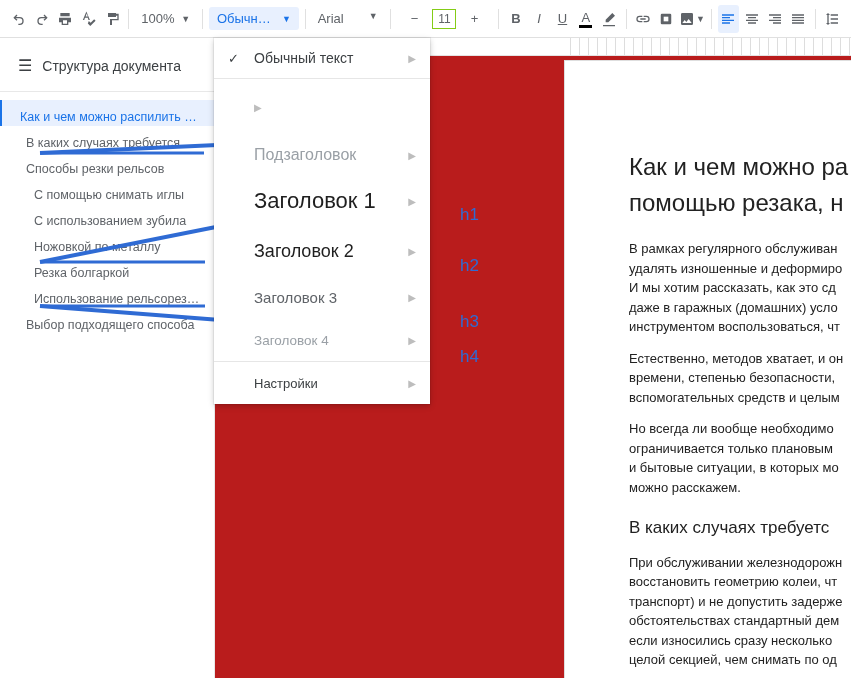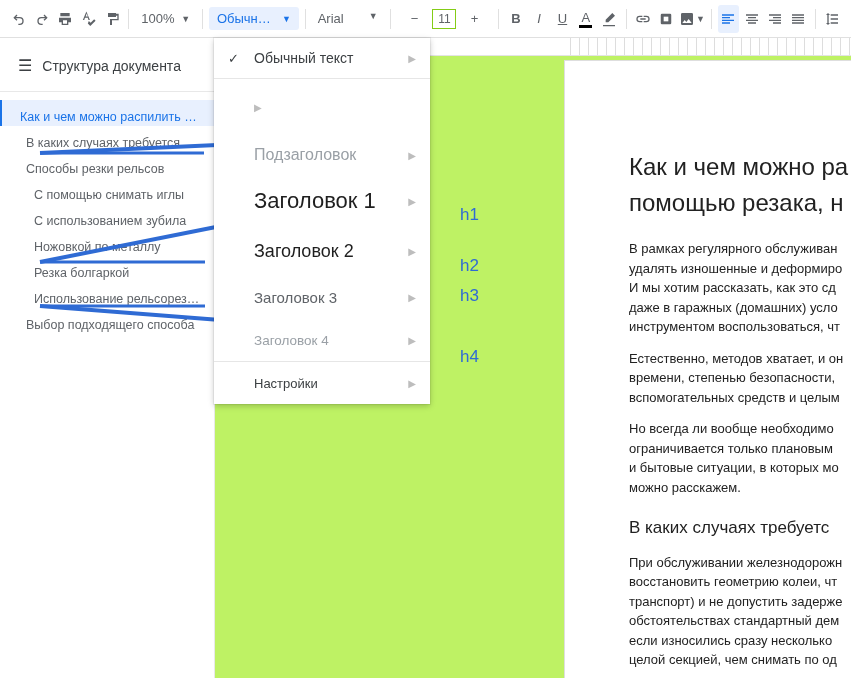--- a/index.html
+++ b/index.html
@@ -31,21 +31,21 @@
 .dd-item .arr{font-size:10px;color:#bdbdbd}
 .dd-sep{border-top:1px solid #e6e6e6}
 .dd-item.normal{font-size:14px;color:#3c4043}
 .dd-item.title{font-size:26px;font-weight:400;color:#1f1f1f;height:56px}
 .dd-item.subtitle{font-size:16px;color:#9aa0a6}
 .dd-item.h1{font-size:22px;color:#1f1f1f;height:52px}
 .dd-item.h2{font-size:18px;color:#1f1f1f;height:48px}
 .dd-item.h3{font-size:15px;color:#5f6368;height:44px}
 .dd-item.h4{font-size:13.5px;color:#9aa0a6;height:42px}
 .dd-item.opt{font-size:13px;height:42px}
-.canvas{flex:1;position:relative;background:#bef264}
+.canvas{flex:1;position:relative;background:#b91c1c}
 .ruler{position:absolute;top:0;left:0;right:0;height:18px;background:#fff;border-bottom:1px solid #e4e4e4}
 .ruler::before{content:"";position:absolute;left:355px;right:0;top:0;bottom:0;background-image:repeating-linear-gradient(to right,#bbb 0 1px,transparent 1px 9px);opacity:.5}
 .page{position:absolute;top:22px;left:349px;width:640px;background:#fff;border:1px solid #dedede;padding:88px 0 0 64px;color:#222;font-size:13px;line-height:1.5}
 .page h1{font-size:24px;font-weight:400;color:#222;margin:0 0 18px 0}
 .page p{margin:0 0 12px 0}
 .page h2{font-size:17px;font-weight:400;color:#222;margin:18px 0 12px 0}
 .arrows{position:absolute;top:38px;left:0;width:851px;height:640px;z-index:40;pointer-events:none}
 .htag{position:absolute;font-size:17px;color:#2f6bd4;font-weight:400;z-index:45}
 </style>
 </head>
@@ -231,21 +231,21 @@
     </div>
     <div class="dd-sep"></div>
     <div class="dd-item opt">
       <span>Настройки</span>
       <span class="arr">▶</span>
     </div>
   </div>
 
 <div class="htag" style="top:205px;left:460px">h1</div>
 <div class="htag" style="top:256px;left:460px">h2</div>
-<div class="htag" style="top:286px;left:460px">h3</div>
+<div class="htag" style="top:312px;left:460px">h3</div>
 <div class="htag" style="top:347px;left:460px">h4</div>
 
 <svg class="arrows">
   <defs>
       <marker id="ah" markerWidth="8" markerHeight="8" refX="7" refY="4" orient="auto">
         <path d="M0,0 L8,4 L0,8 z" fill="#2f6bd4"></path>
       </marker>
     </defs>
   <line x1="40" y1="115" x2="204" y2="115" stroke="#2f6bd4" stroke-width="3"></line>
   <line x1="40" y1="115" x2="260" y2="105" stroke="#2f6bd4" stroke-width="4" marker-end="url(#ah)"></line>

